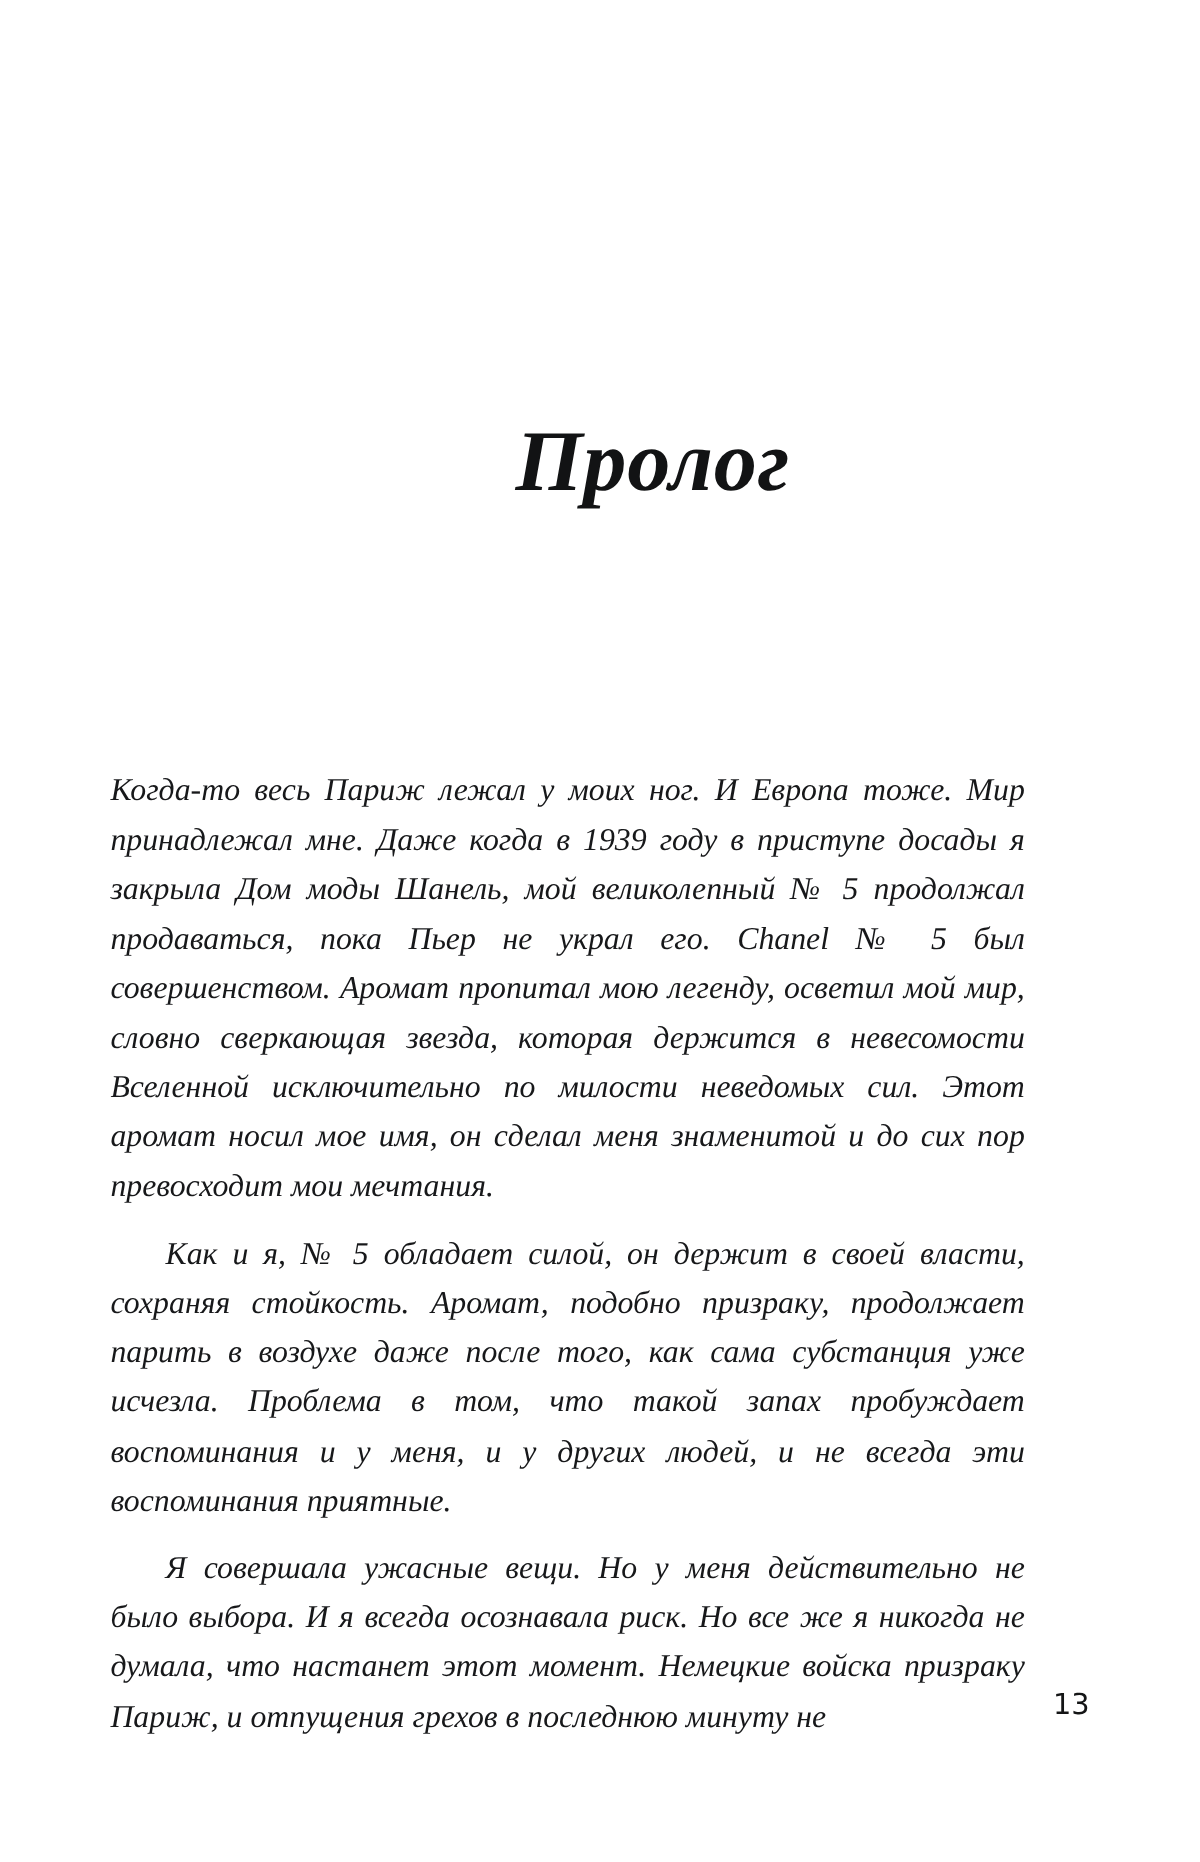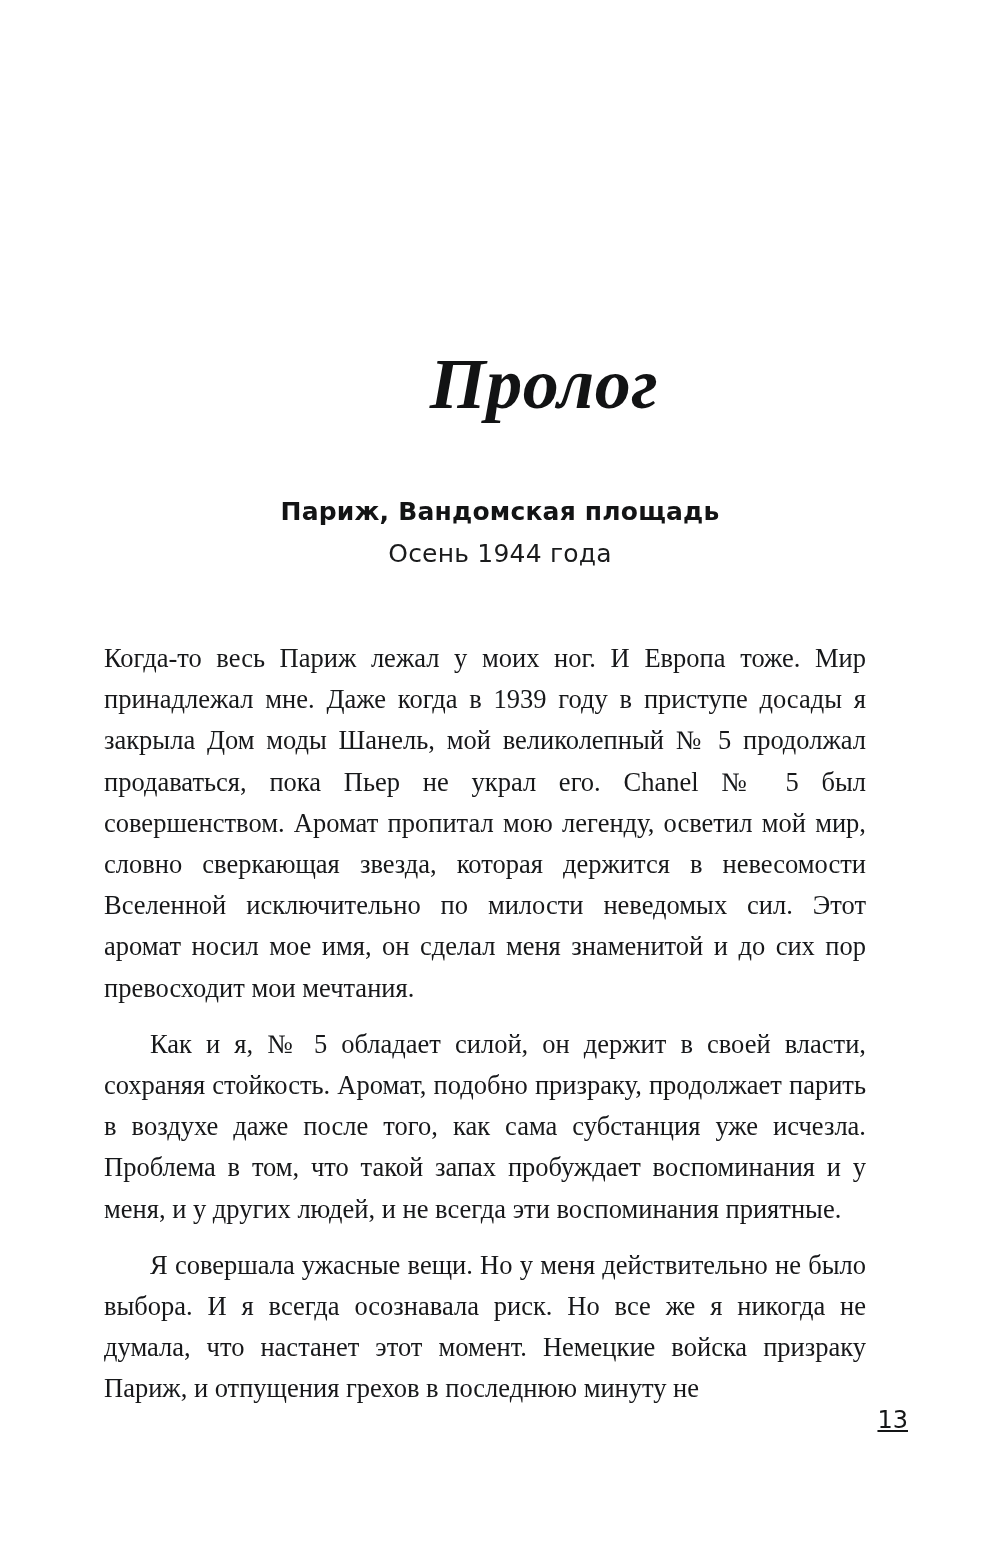--- a/index.html
+++ b/index.html
@@ -50,22 +50,23 @@
     font-family: "DejaVu Sans", sans-serif;
     font-weight: 400;
     font-size: 25px;
     letter-spacing: 0.2px;
     color: #1a1b1c;
     line-height: 1.35;
   }
   .body-text {
     position: absolute;
     top: 638px;
-    left: 104px;
+    left: 92px;
     width: 762px;
+    font-style: italic;
   }
   .body-text p {
     margin: 0;
     font-family: "Liberation Serif", serif;
     font-size: 26.5px;
     line-height: 41.2px;
     text-align: justify;
     text-justify: inter-word;
     color: #17181a;
     hyphens: manual;
@@ -74,34 +75,29 @@
     text-indent: 46px;
     margin-top: 15px;
   }
   .page-number {
     position: absolute;
     bottom: 118px;
     right: 92px;
     font-family: "DejaVu Sans", sans-serif;
     font-size: 24px;
     color: #141516;
-    text-decoration: underline;
   }
 </style>
 </head>
 <body>
 
 <div class="page">
 
   <h1 class="chapter-title">Пролог</h1>
 
-  <div class="scene">
-    <div class="scene-place">Париж, Вандомская площадь</div>
-    <div class="scene-date">Осень 1944 года</div>
-  </div>
 
   <div class="body-text">
     <p>Когда-то весь Париж лежал у моих ног. И Европа тоже. Мир принадлежал мне. Даже когда в 1939 году в приступе досады я закрыла Дом моды Шанель, мой великолепный № 5 продолжал продаваться, пока Пьер не украл его. Chanel № 5 был совершенством. Аромат пропитал мою легенду, осветил мой мир, словно сверкающая звезда, которая держится в невесомости Вселенной исключительно по милости неведомых сил. Этот аромат носил мое имя, он сделал меня знаменитой и до сих пор превосходит мои мечтания.</p>
     <p class="indent">Как и я, № 5 обладает силой, он держит в своей власти, сохраняя стойкость. Аромат, подобно призраку, продолжает парить в воздухе даже после того, как сама субстанция уже исчезла. Проблема в том, что такой запах пробуждает воспоминания и у меня, и у других людей, и не всегда эти воспоминания приятные.</p>
     <p class="indent">Я совершала ужасные вещи. Но у меня действительно не было выбора. И я всегда осознавала риск. Но все же я никогда не думала, что настанет этот момент. Немецкие войска призраку Париж, и отпущения грехов в последнюю минуту не</p>
   </div>
 
   <div class="page-number">13</div>
 
 </div>

